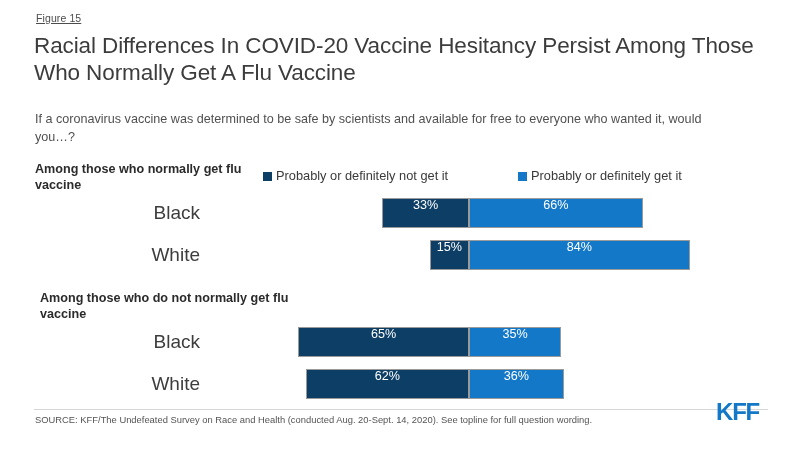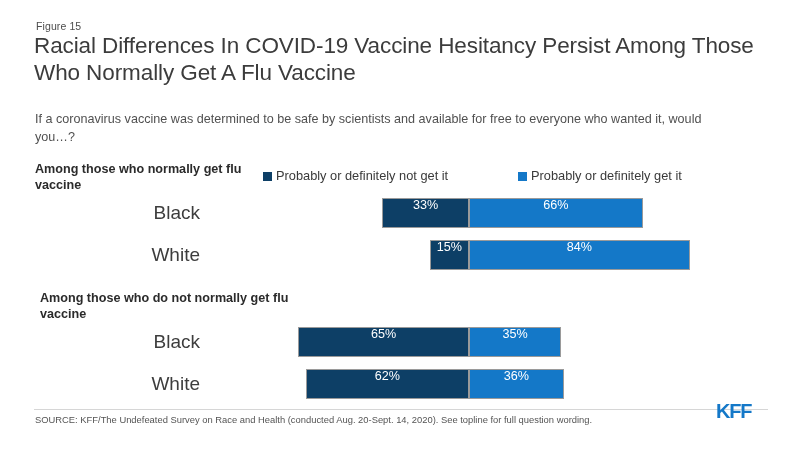--- a/index.html
+++ b/index.html
@@ -20,24 +20,25 @@
     position: absolute;
     left: 0; top: 0;
     width: 800px;
     height: 450px;
   }
 
   
   .fig-num {
     position: absolute;
     left: 36px;
-    top: 20px;
+    top: 12px;
     font-size: 10.5px;
     color: #4d4d4d;
     letter-spacing: .1px;
+    text-decoration: underline;
   }
   .fig-title {
     position: absolute;
     left: 34px;
     top: 32px;
     width: 740px;
     font-size: 22.5px;
     line-height: 27px;
     color: #3c3c3c;
     font-weight: 400;
@@ -147,35 +148,35 @@
     top: 414px;
     width: 660px;
     font-size: 9.4px;
     line-height: 12px;
     color: #545454;
   }
   .kff-logo {
     position: absolute;
     left: 716px;
     top: 398px;
-    font-size: 20px;
+    font-size: 24px;
     font-weight: bold;
     letter-spacing: -1.2px;
     line-height: 27px;
     font-family: "Liberation Sans", sans-serif;
   }
 </style>
 </head>
 <body>
 
 <div id="figure-slide">
 
   <div class="fig-num">Figure 15</div>
 
-  <div class="fig-title">Racial Differences In COVID-19 Vaccine Hesitancy Persist Among Those Who Normally Get A Flu Vaccine</div>
+  <div class="fig-title">Racial Differences In COVID-20 Vaccine Hesitancy Persist Among Those Who Normally Get A Flu Vaccine</div>
 
   <div class="fig-subtitle">If a coronavirus vaccine was determined to be safe by scientists and available for free to everyone who wanted it, would you…?</div>
 
   <div class="legend">
     <div class="legend-item li-0">
       <span class="legend-swatch" style="background: rgb(13, 63, 102);"></span>
       <span class="legend-label">Probably or definitely not get it</span>
     </div>
     <div class="legend-item li-1">
       <span class="legend-swatch" style="background: rgb(20, 120, 200);"></span>

